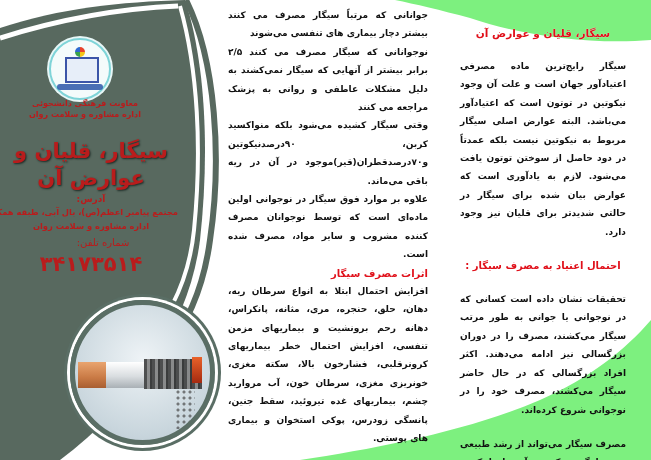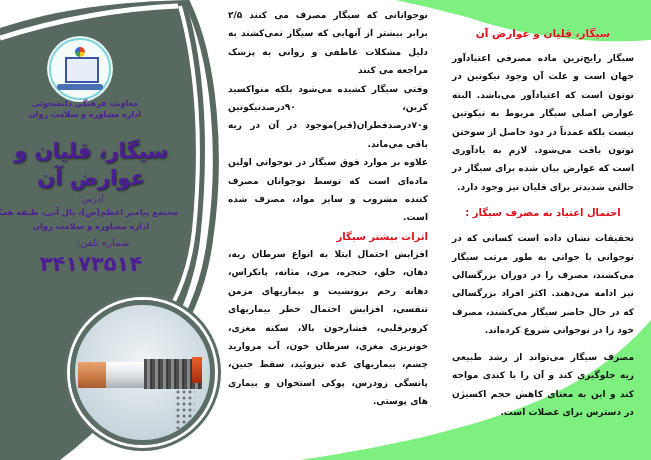--- a/index.html
+++ b/index.html
@@ -6,32 +6,32 @@
   body {
     width:651px; height:460px; overflow:hidden; background:#ffffff;
     font-family:"DejaVu Sans", sans-serif; position:relative;
   }
   .page { position:absolute; inset:0; width:651px; height:460px; overflow:hidden; background:#fff; }
 
   
   .bg-svg { position:absolute; left:0; top:0; width:651px; height:460px; z-index:0; }
 
   
-  .cover { position:absolute; left:0; top:0; width:217px; height:460px; z-index:2; direction:rtl; color:#4c1d95; text-align:center; }
+  .cover { position:absolute; left:0; top:0; width:217px; height:460px; z-index:2; direction:rtl; color:#b91c1c; text-align:center; }
   .logo { position:absolute; left:49px; top:38px; width:58px; height:58px; border-radius:50%;
           background:#f4fbfb; border:2px solid #7fd4d8; box-shadow:0 0 0 2px #e8f7f7; }
   .logo .inner { position:absolute; left:14px; top:17px; width:30px; height:22px; border:2px solid #3b55a8; background:#e7eef9; }
   .logo .dot { position:absolute; left:24px; top:7px; width:10px; height:10px; border-radius:50%;
                background:conic-gradient(#e8432d 0 25%, #f5c518 0 50%, #3aa34a 0 75%, #2f6ad0 0); }
   .logo .ring-text { position:absolute; left:6px; top:44px; width:46px; height:6px; background:#2c56a8; border-radius:3px; opacity:.85; }
   .org1, .org2 { position:absolute; left:10px; width:150px; font-size:8px; font-weight:bold; line-height:11px; }
   .org1 { top:98px; }
   .org2 { top:109px; }
   .cover-title { position:absolute; left:6px; top:138px; width:170px; font-size:21px; font-weight:bold; line-height:27px; text-shadow:1px 1px 2px #1d2b26; }
-  .addr-label { position:absolute; left:6px; top:194px; width:170px; font-size:9px; font-weight:normal; }
+  .addr-label { position:absolute; left:6px; top:194px; width:170px; font-size:9px; font-weight:bold; }
   .addr-line1 { position:absolute; left:0; top:207px; width:178px; font-size:8.3px; font-weight:bold; white-space:nowrap; }
   .addr-line2 { position:absolute; left:6px; top:221px; width:170px; font-size:8.3px; font-weight:bold; }
   .phone-label { position:absolute; left:18px; top:237px; width:170px; font-size:10px; font-weight:normal; }
   .phone { position:absolute; left:6px; top:252px; width:170px; font-size:21px; font-weight:bold; letter-spacing:2px; }
 
   .photo { position:absolute; left:70px; top:300px; width:135px; height:135px; border-radius:50%;
            border:5px solid #5a6e65; box-shadow:0 0 0 3px #ffffff, 0 0 0 6px #5a6e65; overflow:hidden;
            background:radial-gradient(circle at 50% 40%, #eef3f6, #c9d6dd 70%, #b8c6cf); z-index:3; }
   .cig-filter { position:absolute; left:3px; top:57px; width:28px; height:26px; background:linear-gradient(#e9a46f,#c97a45 60%,#a85e31); }
   .cig-paper { position:absolute; left:31px; top:57px; width:38px; height:26px; background:linear-gradient(#ffffff,#d9dde0 55%,#a9b0b5); }
@@ -42,21 +42,21 @@
 
   
   .mid { position:absolute; left:228px; top:6px; width:200px; direction:rtl; text-align:justify; z-index:2;
          color:#111; font-size:9px; font-weight:bold; line-height:18.4px; }
   .mid p { margin:0; }
   .red-h { color:#e0101a; font-weight:bold; font-size:10px; margin:1px 0 0 0; line-height:17px; }
 
   
   .right { position:absolute; left:444px; top:25px; width:198px; direction:rtl; text-align:justify; z-index:2;
            color:#111; font-size:9px; font-weight:bold; line-height:18.4px; }
-  .right p { margin:8px; }
+  .right p { margin:16px; }
   .right .title-red { color:#e0101a; font-size:10.5px; text-align:center; margin:0 0 4px 0; line-height:16px; text-shadow:0 0 1px #fff; }
 </style>
 </head>
 <body>
 
 <div class="page">
 
   <svg class="bg-svg" viewBox="0 0 651 460">
 
     <path d="M395 0 L651 0 L651 40 C590 45 520 35 470 18 C440 10 415 4 395 0 Z" fill="#7df07f"></path>
@@ -89,24 +89,25 @@
 
   <div class="photo">
     <div class="cig-filter"></div>
     <div class="cig-paper"></div>
     <div class="cig-ash"></div>
     <div class="cig-ember"></div>
     <div class="smoke"></div>
   </div>
 
   <div class="mid">
+    <p>جوانانی که مرتباً سیگار مصرف می کنند بیشتر دچار بیماری های تنفسی می‌شوند</p>
     <p>نوجوانانی که سیگار مصرف می کنند ۲/۵ برابر بیشتر از آنهایی که سیگار نمی‌کشند به دلیل مشکلات عاطفی و روانی به پزشک مراجعه می کنند</p>
     <p>وقتی سیگار کشیده می‌شود بلکه منواکسید کربن، ۹۰درصدنیکوتین و۷۰درصدقطران(قیر)موجود در آن در ریه باقی می‌ماند.</p>
     <p>علاوه بر موارد فوق سیگار در نوجوانی اولین ماده‌ای است که توسط نوجوانان مصرف کننده مشروب و سایر مواد، مصرف شده است.</p>
-    <div class="red-h">اثرات بیشتر سیگار</div>
+    <div class="red-h">اثرات مصرف سیگار</div>
     <p>افزایش احتمال ابتلا به انواع سرطان ریه، دهان، حلق، حنجره، مری، مثانه، پانکراس، دهانه رحم برونشیت و بیماریهای مزمن تنفسی، افزایش احتمال خطر بیماریهای کرونرقلبی، فشارخون بالا، سکته مغزی، خونریزی مغزی، سرطان خون، آب مروارید چشم، بیماریهای غده تیروئید، سقط جنین، پانسگی زودرس، پوکی استخوان و بیماری های پوستی.</p>
   </div>
 
   <div class="right">
     <div class="title-red">سیگار، قلیان و عوارض آن</div>
     <p>سیگار رایج‌ترین ماده مصرفی اعتیادآور جهان است و علت آن وجود نیکوتین در توتون است که اعتیادآور می‌باشد. البته عوارض اصلی سیگار مربوط به نیکوتین نیست بلکه عمدتاً در دود حاصل از سوختن توتون یافت می‌شود. لازم به یادآوری است که عوارض بیان شده برای سیگار در حالتی شدیدتر برای قلیان نیز وجود دارد.</p>
     <div class="red-h" style="text-align:center;">احتمال اعتیاد به مصرف سیگار :</div>
     <p>تحقیقات نشان داده است کسانی که در نوجوانی یا جوانی به طور مرتب سیگار می‌کشند، مصرف را در دوران بزرگسالی نیز ادامه می‌دهند. اکثر افراد بزرگسالی که در حال حاضر سیگار می‌کشند، مصرف خود را در نوجوانی شروع کرده‌اند.</p>
     <p>مصرف سیگار می‌تواند از رشد طبیعی ریه جلوگیری کند و آن را با کندی مواجه کند و این به معنای کاهش حجم اکسیژن در دسترس برای عضلات است.</p>
   </div>

